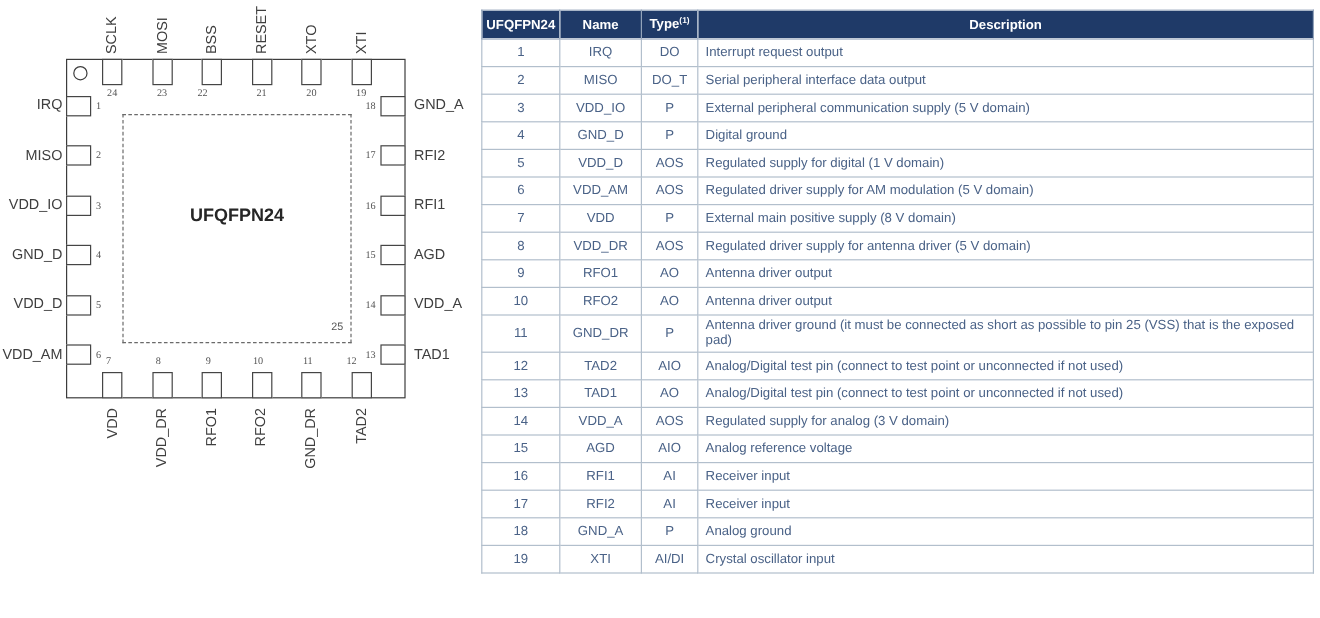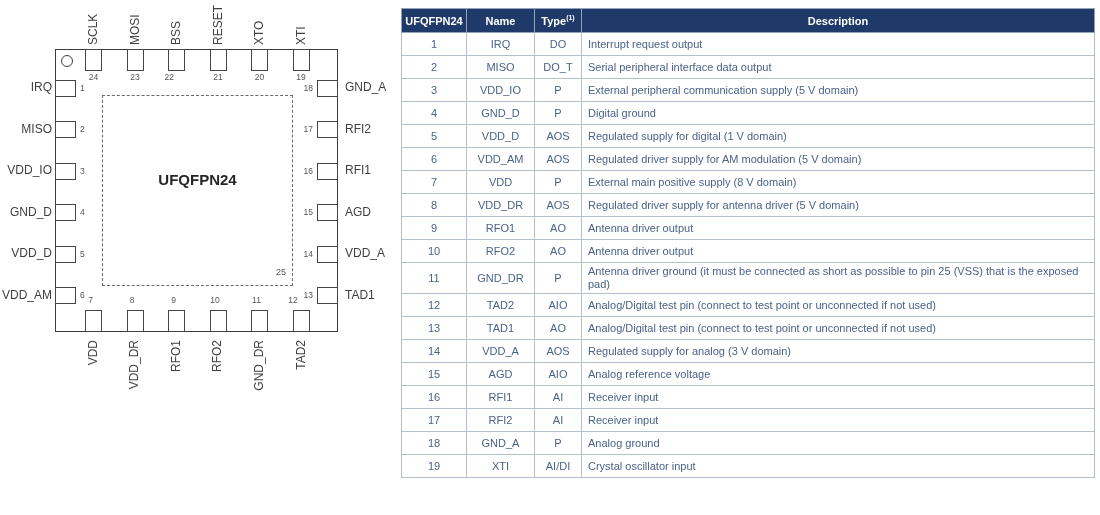--- a/index.html
+++ b/index.html
@@ -17,21 +17,21 @@
              border:1.5px solid var(--ink);box-sizing:border-box;background:#fff;}
   .pin1-circle{position:absolute;left:61px;top:55px;width:12px;height:12px;
                border:1.5px solid var(--ink);border-radius:50%;box-sizing:border-box;}
   .exposed-pad{position:absolute;left:102px;top:95px;width:191px;height:191px;
                border:1.5px dashed #6a6a6a;box-sizing:border-box;}
   .pad25num{position:absolute;left:256px;top:267px;width:30px;text-align:right;
             font-size:9px;color:#555;}
   .chip-title{position:absolute;left:102px;top:171px;width:191px;text-align:center;
               font-weight:bold;font-size:15px;line-height:18px;color:#262626;}
   .pad{position:absolute;background:#fff;border:1.2px solid #454545;box-sizing:border-box;}
-  .pnum{position:absolute;font-size:8.5px;line-height:9px;color:#555;}
+  .pnum{position:absolute;font-size:8.5px;line-height:9px;color:#555;font-family:Liberation Serif, serif;}
   .plabel{position:absolute;font-size:12px;line-height:13px;color:#3f3f3f;white-space:nowrap;}
   .vlabel{position:absolute;font-size:12px;line-height:13px;color:#3f3f3f;white-space:nowrap;
           transform:rotate(-90deg);}
   
   #pin-table{position:absolute;left:401px;top:8px;width:694px;border-collapse:collapse;
              table-layout:fixed;}
   #pin-table th,#pin-table td{border:1px solid var(--grid);font-size:11px;
              box-sizing:border-box;overflow:hidden;}
   #pin-table thead th{background:var(--header-bg);color:#fff;font-weight:bold;
              height:24px;border-color:#93a3ba;padding:0 2px;}

